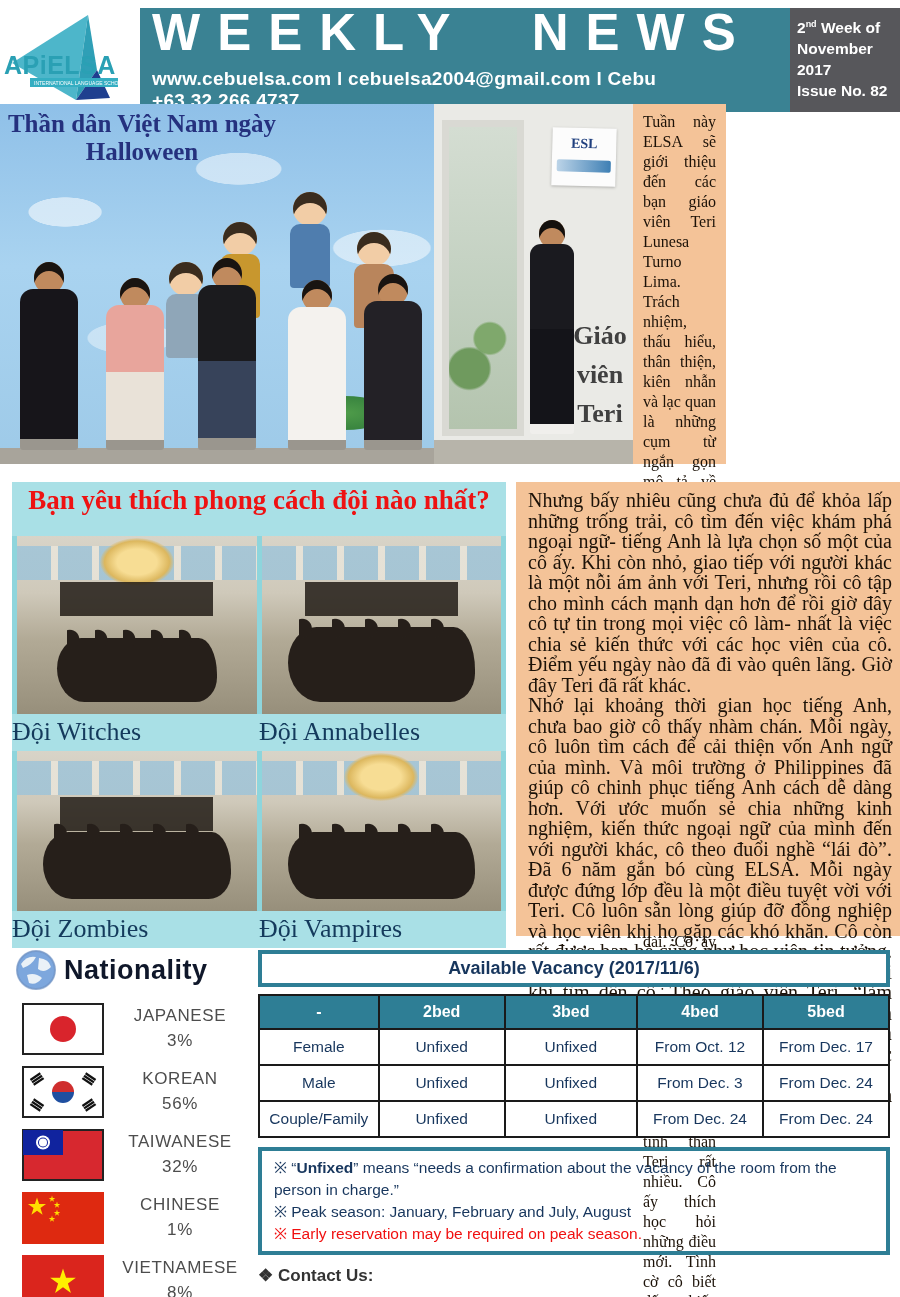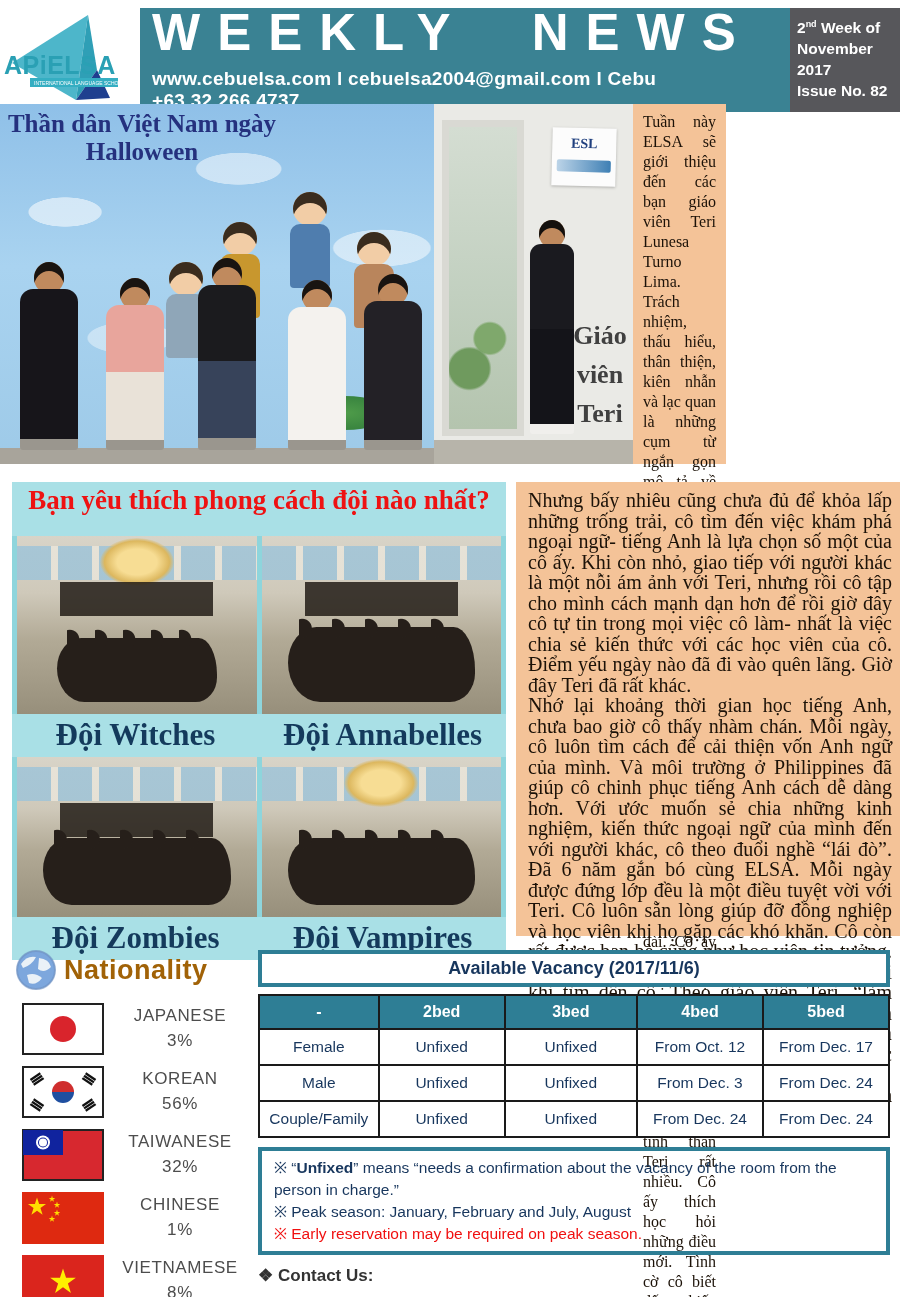--- a/index.html
+++ b/index.html
@@ -82,30 +82,30 @@
   .row1 .hall { height:178px; }
   .row2 .hall { height:160px; }
   .backdrop { position:absolute; top:46px; left:18%; width:64%; height:34px; background:#221c16; opacity:.85; }
   .crowd { position:absolute; bottom:12px; left:26px; right:26px; height:42%; background:#261f1a;
     border-radius:40px 30px 35px 45px / 50px 60px 40px 55px; }
   .crowd::before { content:""; position:absolute; top:-13px; left:6%; width:88%; height:26px;
     background:radial-gradient(circle at 10% 55%, #261f1a 9px, transparent 10px) 0 0 / 20% 100% repeat-x; }
   .chand { position:absolute; top:2px; left:50%; transform:translateX(-50%); width:74px; height:48px;
     border-radius:50%; background:radial-gradient(ellipse at center,#f7dd94 0 38%,#dcb75e 62%,transparent 72%); }
   .caption-row { display:flex; background:#a9e0e6; }
-  .caption { flex:1; text-align:center; font-family:"Liberation Serif", serif; font-weight:bold;
-    font-size:31px; color:#143a5c; padding:3px 0 4px; }
+  .caption { flex:1; font-family:"Liberation Serif", serif; font-weight:normal;
+    font-size:26px; color:#143a5c; padding:3px 0 4px; }
   .article2 { position:absolute; left:516px; top:0; width:388px; height:454px; padding:8px 12px; font-size:20px; line-height:20.5px; }
   .signature { text-align:right; font-weight:bold; margin-top:2px; }
 
   
   .sec3 { position:absolute; top:948px; left:0; width:900px; height:349px; }
   .nat { position:absolute; left:6px; top:0; width:250px; }
   .nat-head { display:flex; align-items:center; gap:6px; padding-left:8px; }
-  .nat-title { font-size:27px; font-weight:bold; color:#a16207; letter-spacing:0.5px; }
+  .nat-title { font-size:27px; font-weight:bold; color:#0f172a; letter-spacing:0.5px; }
   .nat-row { display:flex; align-items:center; margin-top:11px; }
   .flag { width:82px; height:52px; margin-left:16px; flex:0 0 auto; }
   .nat-label { flex:1; text-align:center; color:#4d4d4d; font-size:17px; letter-spacing:0.6px; line-height:1.45; }
 
   .vac { position:absolute; left:258px; top:2px; width:632px; }
   .vac-title-box { border:4px solid #2e7e95; background:#fff; text-align:center; padding:4px 0;
     font-weight:bold; font-size:18px; color:#17365d; }
   .vac-table { width:100%; border-collapse:collapse; margin-top:7px; }
   .vac-table th { background:#2e7e95; color:#fff; font-weight:bold; font-size:16px; padding:7px 2px; border:2px solid #1a1a1a; }
   .vac-table td { background:#fff; color:#17365d; font-size:15.5px; text-align:center; padding:8px 2px; border:2px solid #1a1a1a;margin-top:44px; }

